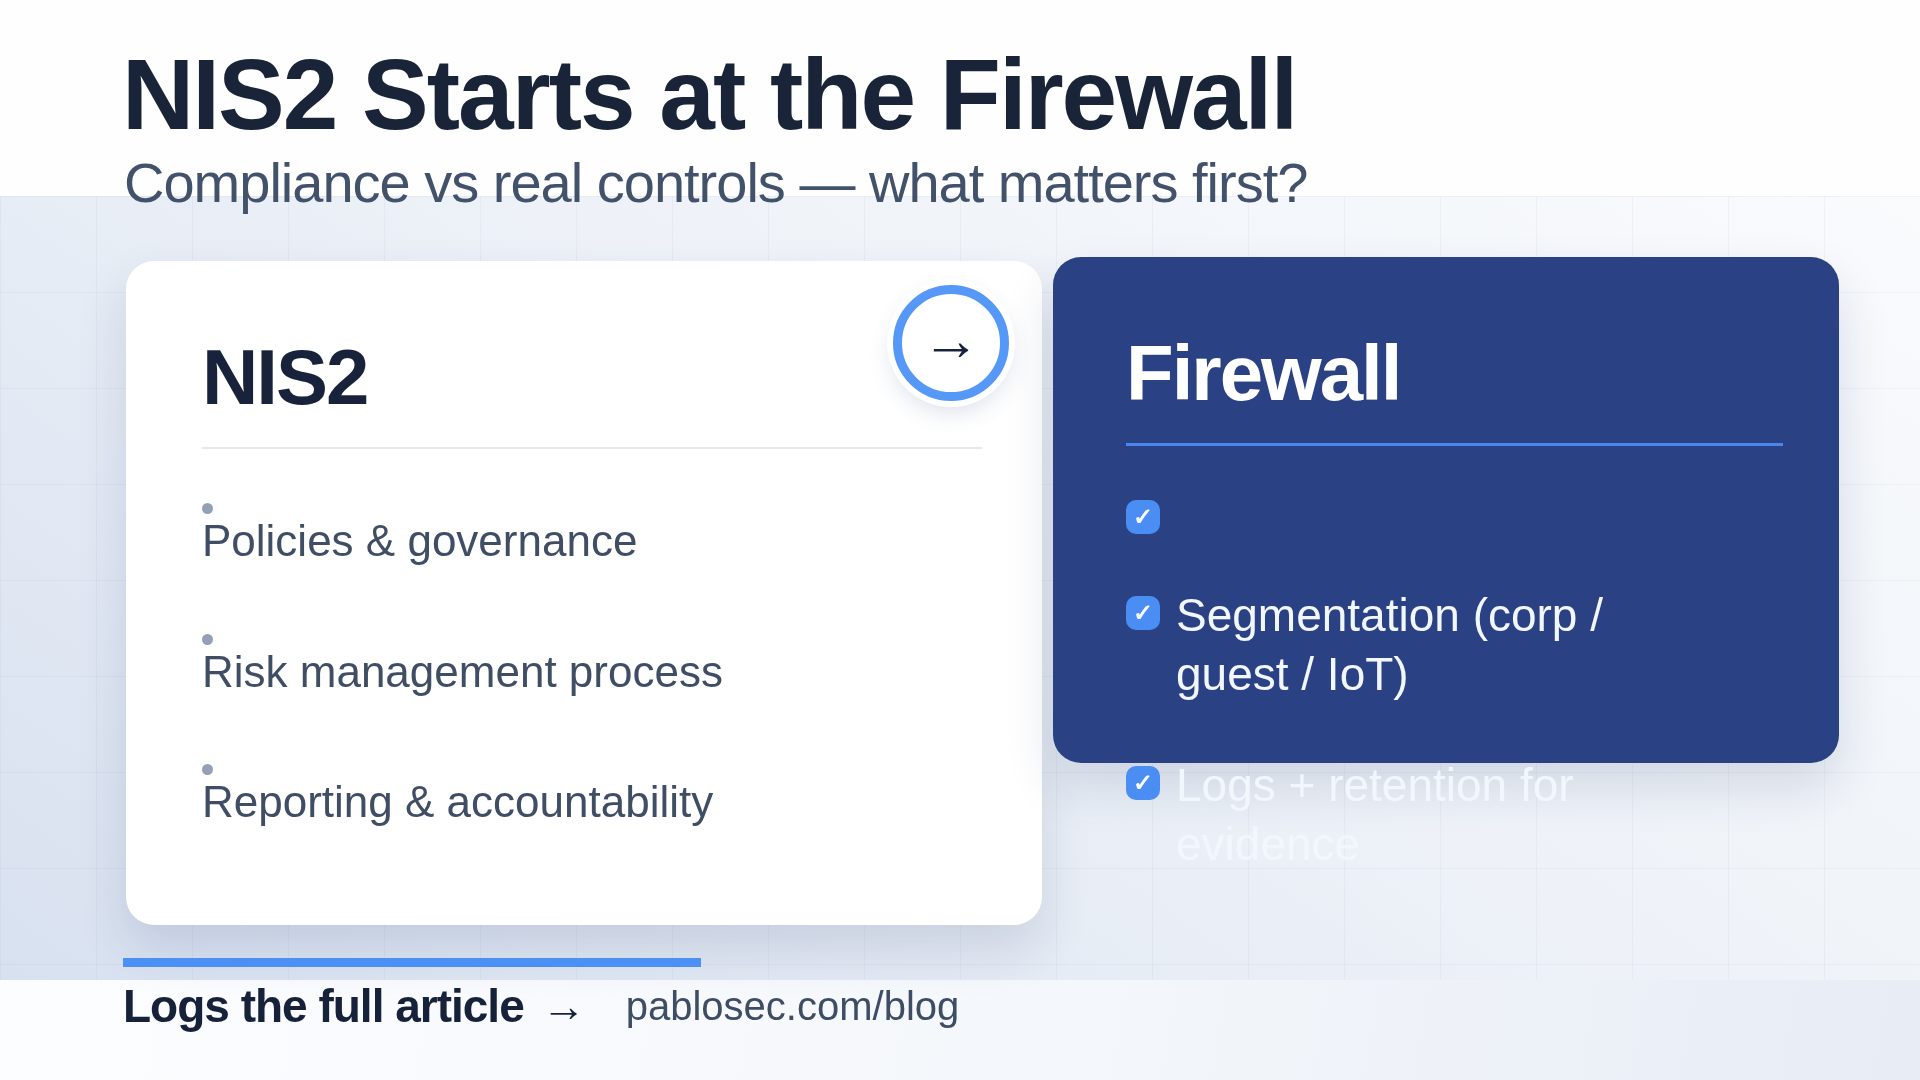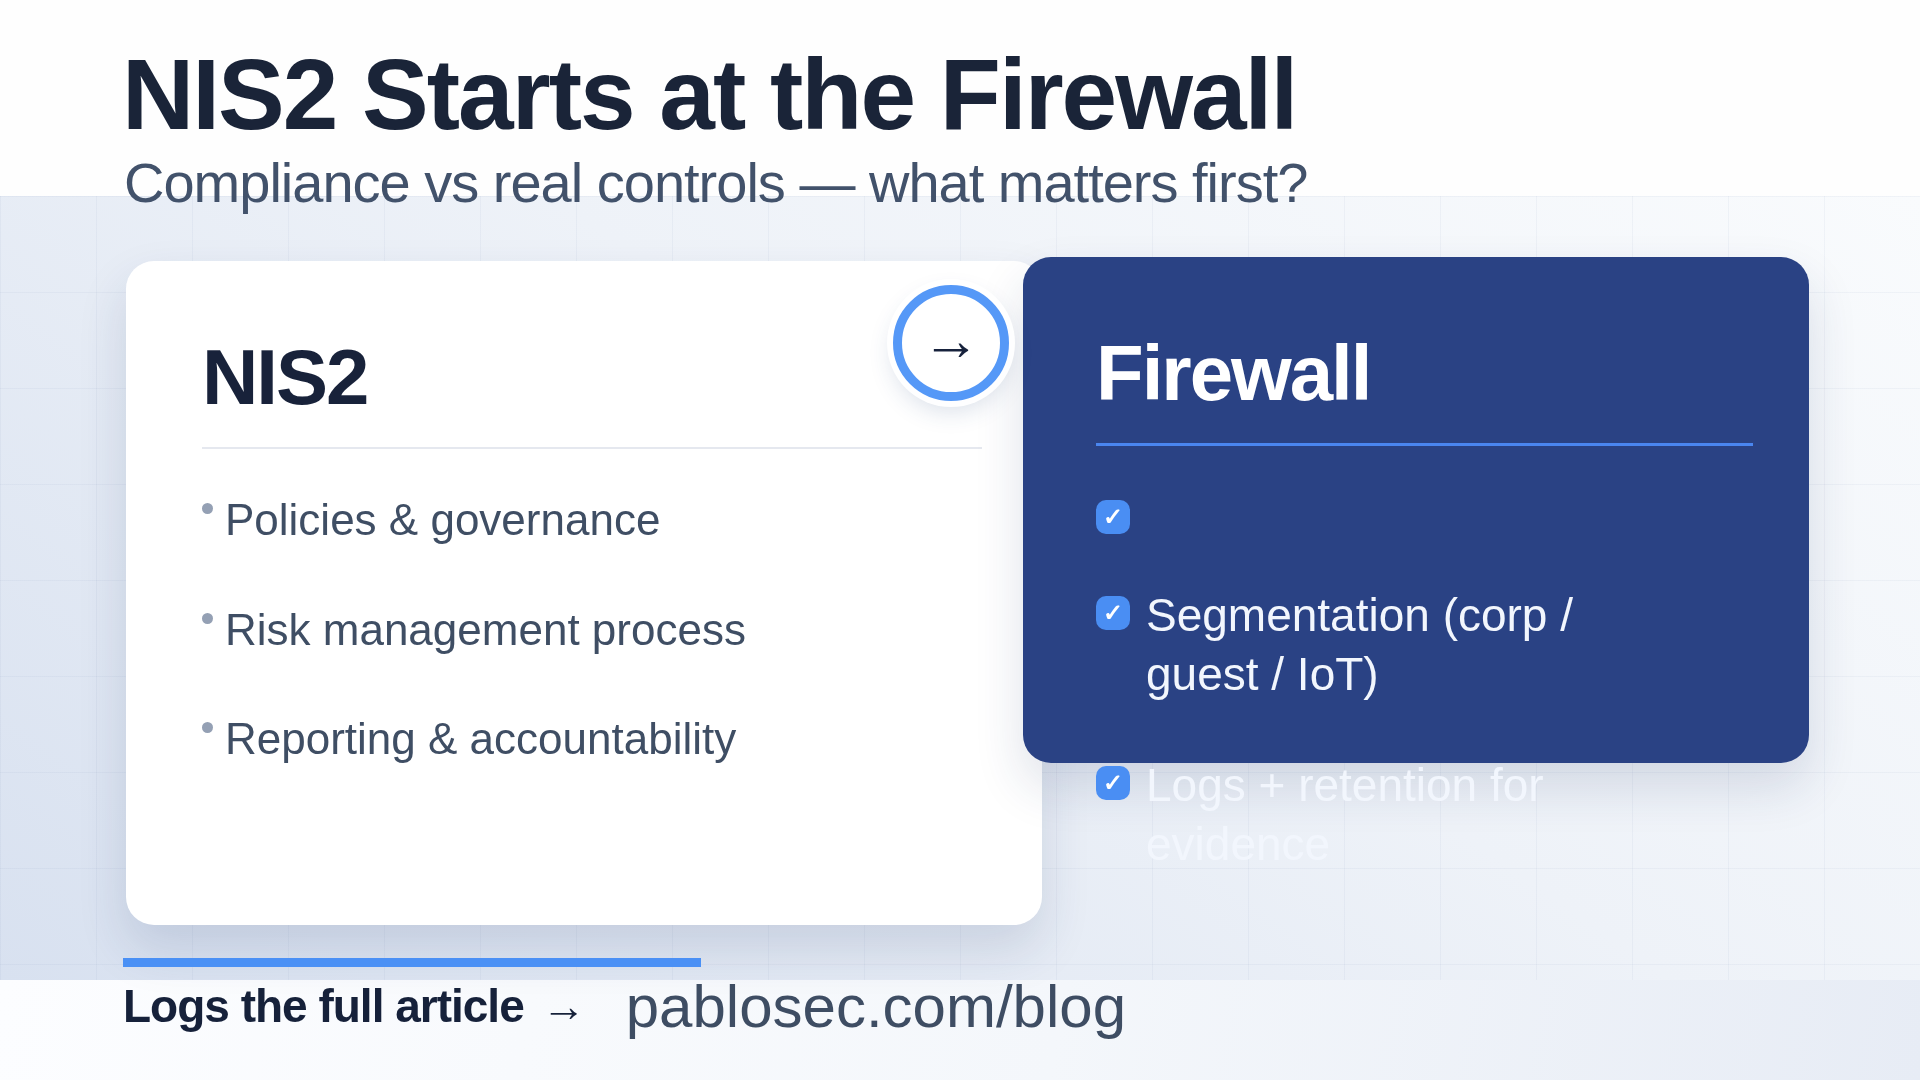--- a/index.html
+++ b/index.html
@@ -46,21 +46,21 @@
   
   .card {
     position: absolute; border-radius: 28px;
     box-shadow: 0 24px 50px rgba(30, 50, 100, 0.14);
   }
   .card-left {
     left: 126px; top: 261px; width: 916px; height: 664px;
     background: #ffffff; padding: 76px 60px 0 76px;
   }
   .card-right {
-    left: 1023px; top: 257px; width: 786px; height: 506px;
+    left: 1053px; top: 257px; width: 786px; height: 506px;
     background: #2a4284; padding: 76px 56px 0 73px;
   }
 
   .card-heading {
     font-size: 78px; font-weight: 800; line-height: 1.05;
     letter-spacing: -2px; color: #18223a;
   }
   .card-right .card-heading { color: #ffffff; }
 
   .card-divider {
@@ -68,20 +68,21 @@
     background: #e5e8ef; border: none;
   }
   .card-divider--blue { height: 3px; background: #4a86f0; }
 
   
   .bullet-list { list-style: none; margin-top: 44px; }
   .bullet-list li {
     display: flex; align-items: flex-start;
     font-size: 44px; line-height: 1.22; color: #3f4e64;
     margin-bottom: 56px;
+    flex-direction: column;
   }
   .bullet-dot {
     flex: 0 0 auto;
     width: 11px; height: 11px; border-radius: 50%;
     background: #94a0b4; margin: 10px 12px 0 0;
   }
 
   
   .check-list { list-style: none; margin-top: 44px; }
   .check-list li {
@@ -123,21 +124,21 @@
     display: flex; align-items: center;
   }
   .footer-cta {
     font-size: 46px; font-weight: 800; letter-spacing: -1px; color: #16213a;
     white-space: nowrap;
   }
   .footer-arrow {
     font-size: 44px; font-weight: 700; color: #16213a; margin-left: 18px;
   }
   .footer-url {
-    font-size: 60px; font-weight: 400; color: #3e4d63; margin-left: 40px;
+    font-size: 40px; font-weight: 400; color: #3e4d63; margin-left: 40px;
     white-space: nowrap;
   }
 </style>
 </head>
 <body>
 
 <div class="canvas">
 
   <div class="band-top"></div>
   <div class="band-mid"></div>

